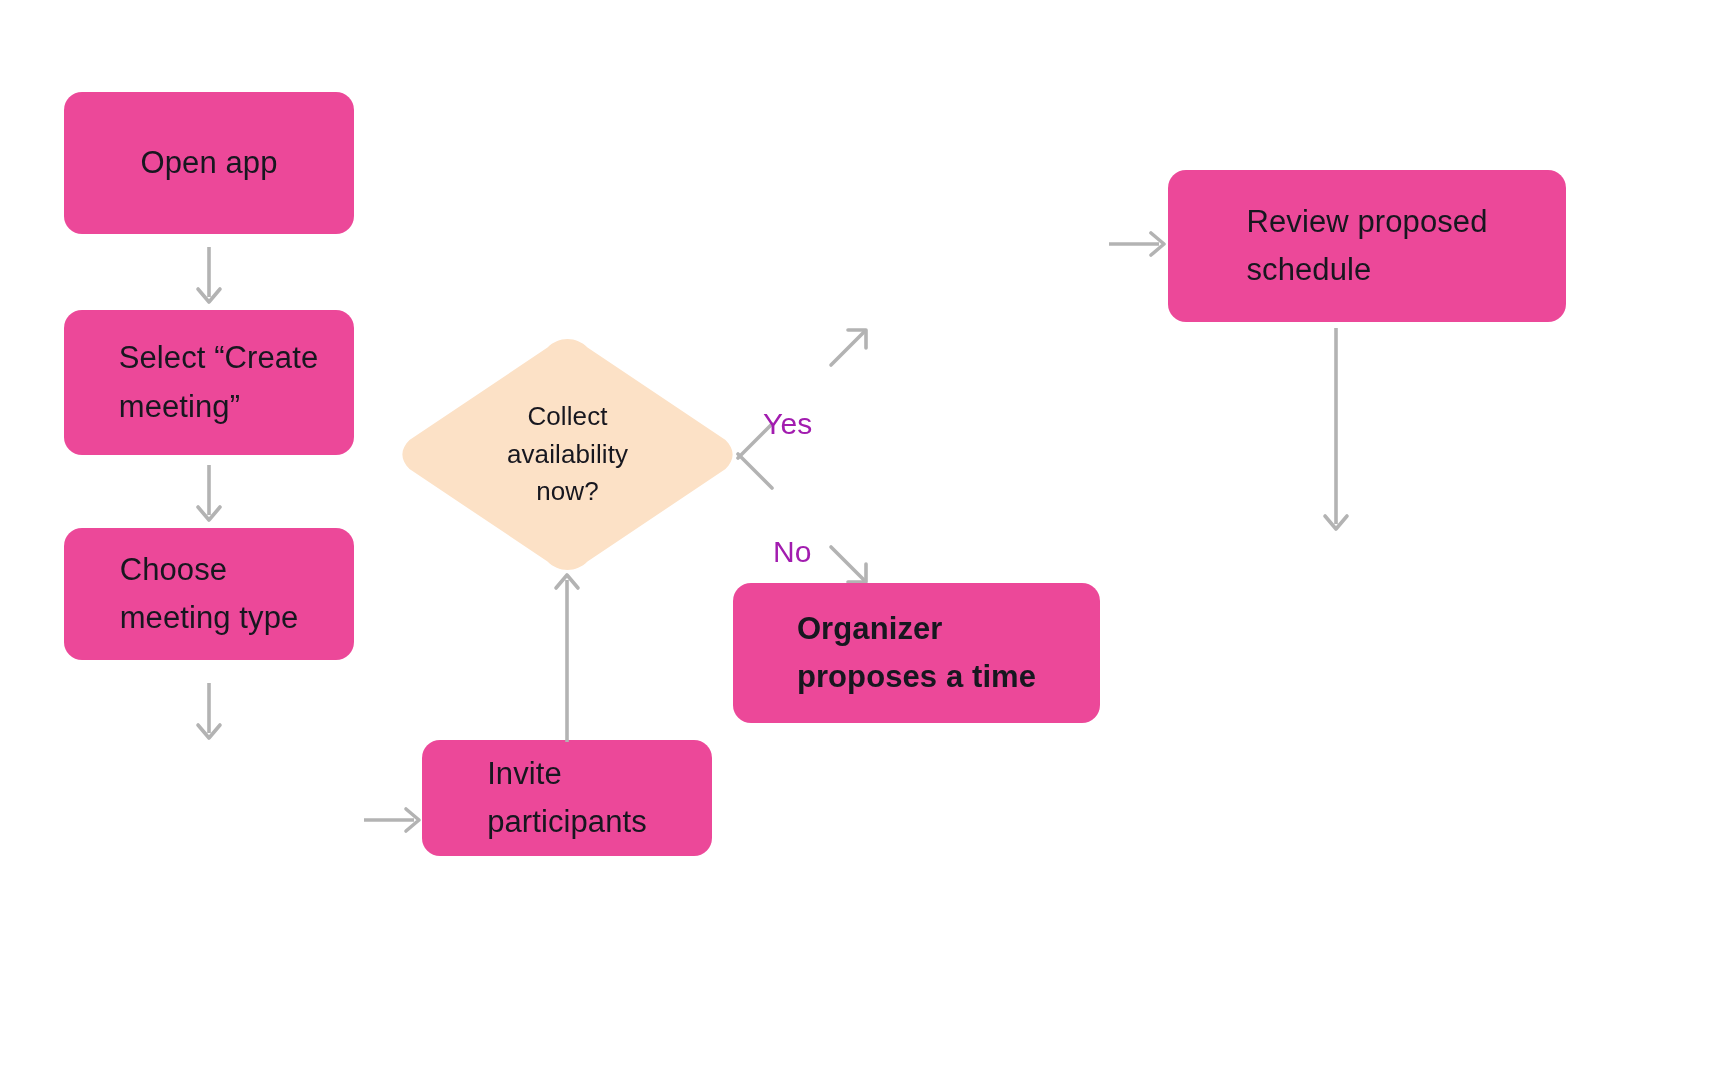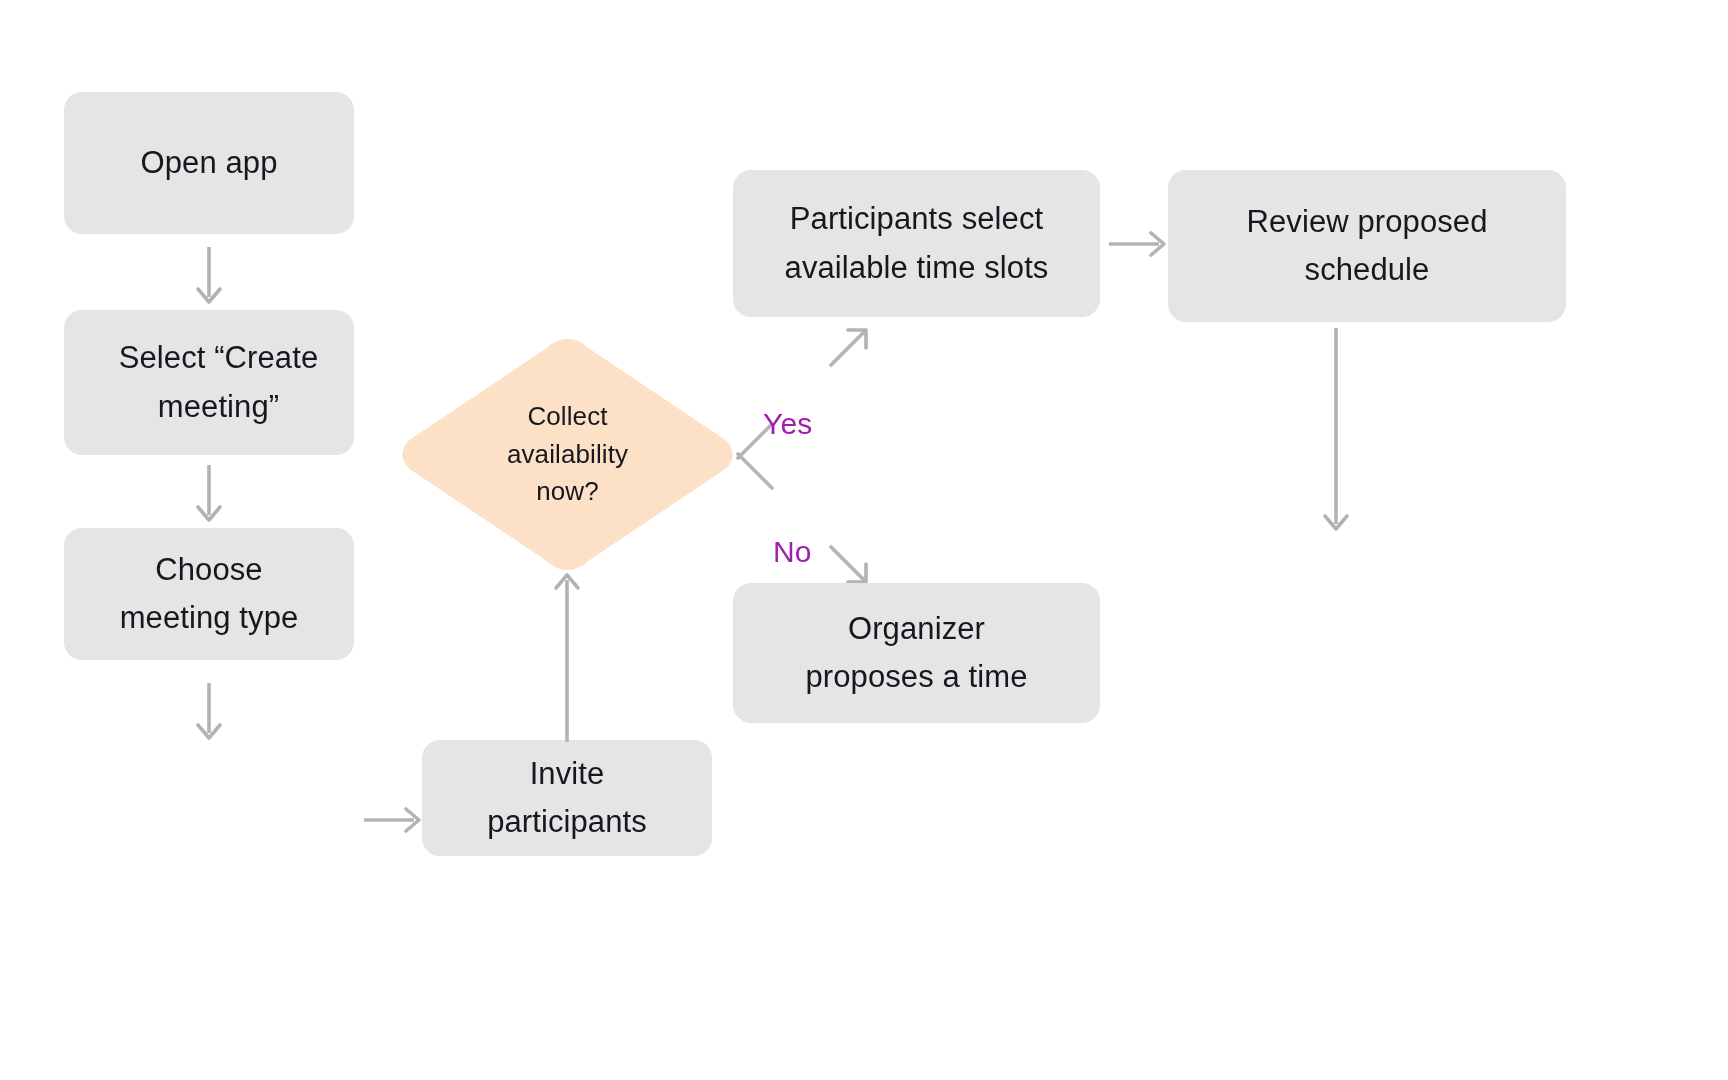--- a/index.html
+++ b/index.html
@@ -17,26 +17,25 @@
     position: relative;
     width: 1728px;
     height: 1080px;
     background: #ffffff;
   }
 
   
   .node {
     position: absolute;
     box-sizing: border-box;
-    background: #e5e5e5;
+    background: #ec4899;
     border-radius: 18px;
     display: flex;
     align-items: center;
     justify-content: center;
-    text-align: center;
     color: #17171F;
     font-size: 31px;
     line-height: 1.55;
     font-weight: 400;
     padding: 6px 14px;
     letter-spacing: 0.1px;
   }
 
   
   .decision {
@@ -152,39 +151,35 @@
   </svg>
   <div class="edge-label" style="left:763px; top:364px;">Yes</div>
 
   <svg class="arrow" style="left:730px; top:450px;" width="145" height="140" viewBox="0 0 145 140">
     <path d="M8 4 L42 38" stroke="#B3B3B3" stroke-width="3.6" fill="none" stroke-linecap="round"></path>
     <path d="M101 97 L134 130" stroke="#B3B3B3" stroke-width="3.6" fill="none" stroke-linecap="round"></path>
     <path d="M118 132 L136 132 L136 114" stroke="#B3B3B3" stroke-width="3.6" fill="none" stroke-linecap="round" stroke-linejoin="round"></path>
   </svg>
   <div class="edge-label" style="left:773px; top:492px;">No</div>
 
-  <div class="node" style="left:733px; top:170px; width:367px; height:147px;">
-    <span style="white-space:pre-line;">Participants select
-available time slots</span>
-  </div>
 
   <svg class="arrow" style="left:1105px; top:224px;" width="66" height="40" viewBox="0 0 66 40">
     <path d="M4 20 L54 20" stroke="#B3B3B3" stroke-width="3.6" fill="none"></path>
     <path d="M46 9 L59 20 L46 31" stroke="#B3B3B3" stroke-width="3.6" fill="none" stroke-linecap="round" stroke-linejoin="round"></path>
   </svg>
 
   <div class="node" style="left:1168px; top:170px; width:398px; height:152px;">
     <span style="white-space:pre-line;">Review proposed
 schedule</span>
   </div>
 
   <svg class="arrow" style="left:1316px; top:326px;" width="40" height="212" viewBox="0 0 40 212">
     <path d="M20 2 L20 198" stroke="#B3B3B3" stroke-width="3.6" fill="none"></path>
     <path d="M9 190 L20 203 L31 190" stroke="#B3B3B3" stroke-width="3.6" fill="none" stroke-linecap="round" stroke-linejoin="round"></path>
   </svg>
 
-  <div class="node" style="left:733px; top:583px; width:367px; height:140px;">
+  <div class="node" style="left:733px; top:583px; width:367px; height:140px;font-weight:bold;">
     <span style="white-space:pre-line;">Organizer
 proposes a time</span>
   </div>
 
 
 </div>
 
 </body></html>

